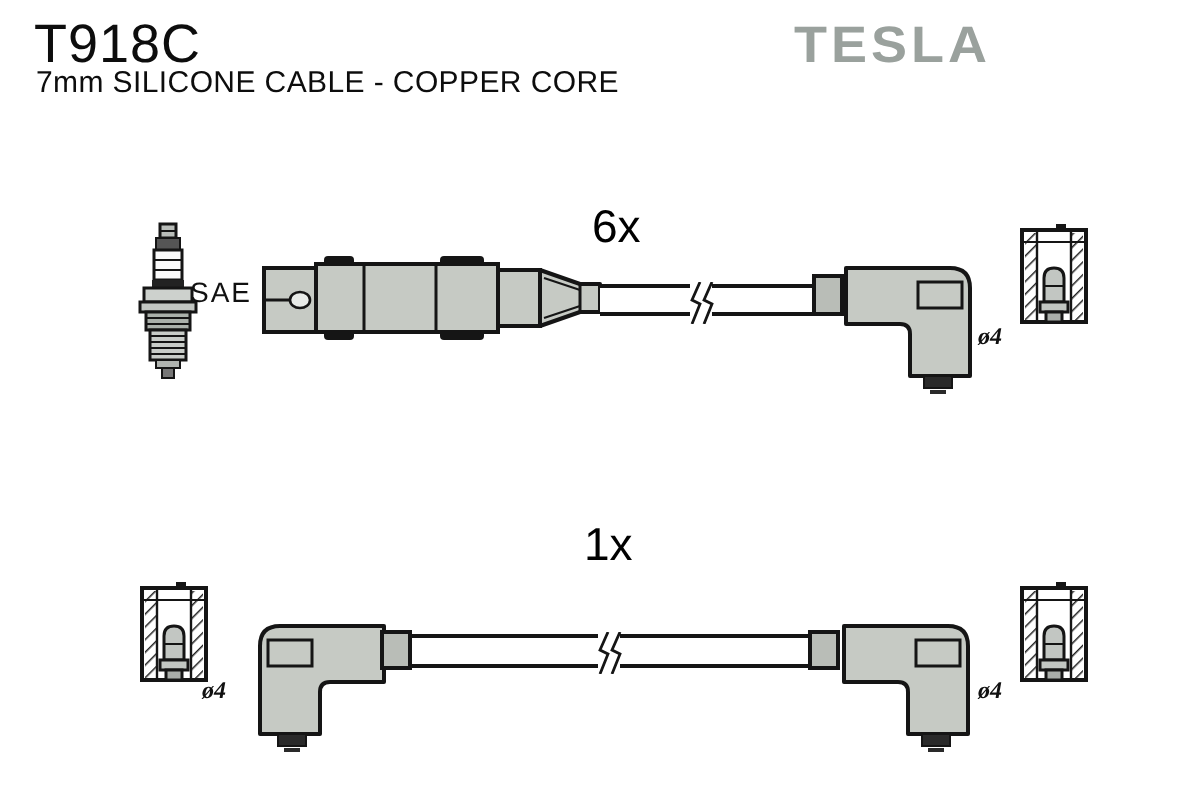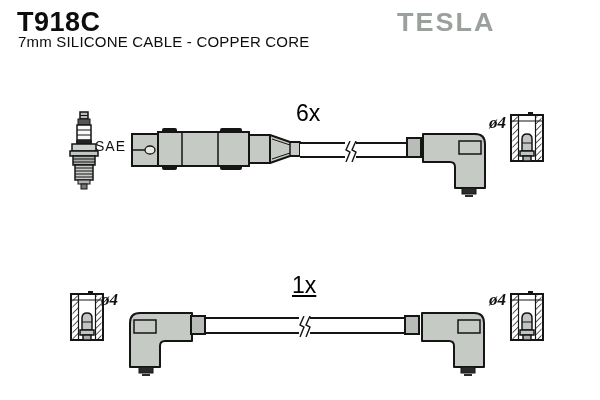--- a/index.html
+++ b/index.html
@@ -3,31 +3,31 @@
 <meta charset="utf-8">
 <style>
   html,body { margin:0; padding:0; background:#ffffff; }
   .page {
     position:relative; width:600px; height:400px; background:#ffffff;
     font-family:"Liberation Sans", sans-serif; overflow:hidden; color:#111;
   }
   .abs { position:absolute; }
 
   
-  .part-number { left:17px; top:7px; font-size:27px; font-weight:bold; letter-spacing:0.5px; color:#0d0d0d; }
+  .part-number { left:17px; top:7px; font-size:27px; font-weight:normal; letter-spacing:0.5px; color:#0d0d0d; }
   .part-desc   { left:18px; top:33px; font-size:15px; letter-spacing:0.2px; color:#0d0d0d; }
   .brand-logo  { left:397px; top:8px; font-size:27px; font-weight:bold; letter-spacing:2px;
                  color:#9aa19d; transform:scaleY(0.95); transform-origin:top left; }
 
   
   .qty { font-size:23px; color:#000000; }
   .qty-6x { left:296px; top:100px; }
-  .qty-1x { left:292px; top:272px;text-decoration:underline; }
+  .qty-1x { left:292px; top:259px; }
   .sae { left:95px; top:114px; font-size:14px; letter-spacing:1px;margin-top:24px; }
-  .dia { font-size:17px; font-weight:bold; font-style:italic; font-family:"Liberation Serif", serif; }
+  .dia { font-size:12px; font-weight:bold; font-style:italic; font-family:"Liberation Serif", serif;margin-top:48px; }
   .dia-top { left:489px; top:113px; }
   .dia-bl  { left:101px; top:290px; }
   .dia-br  { left:489px; top:290px; }
 
   
   .cable { background:#ffffff; border-top:2px solid #151515; border-bottom:2px solid #151515; }
   .cable-top    { left:300px; top:142px; width:107px; height:12px; }
   .cable-bottom { left:206px; top:317px; width:200px; height:13px; }
   .break { position:absolute; top:-3px; }
   .break-top    { left:44px; }

